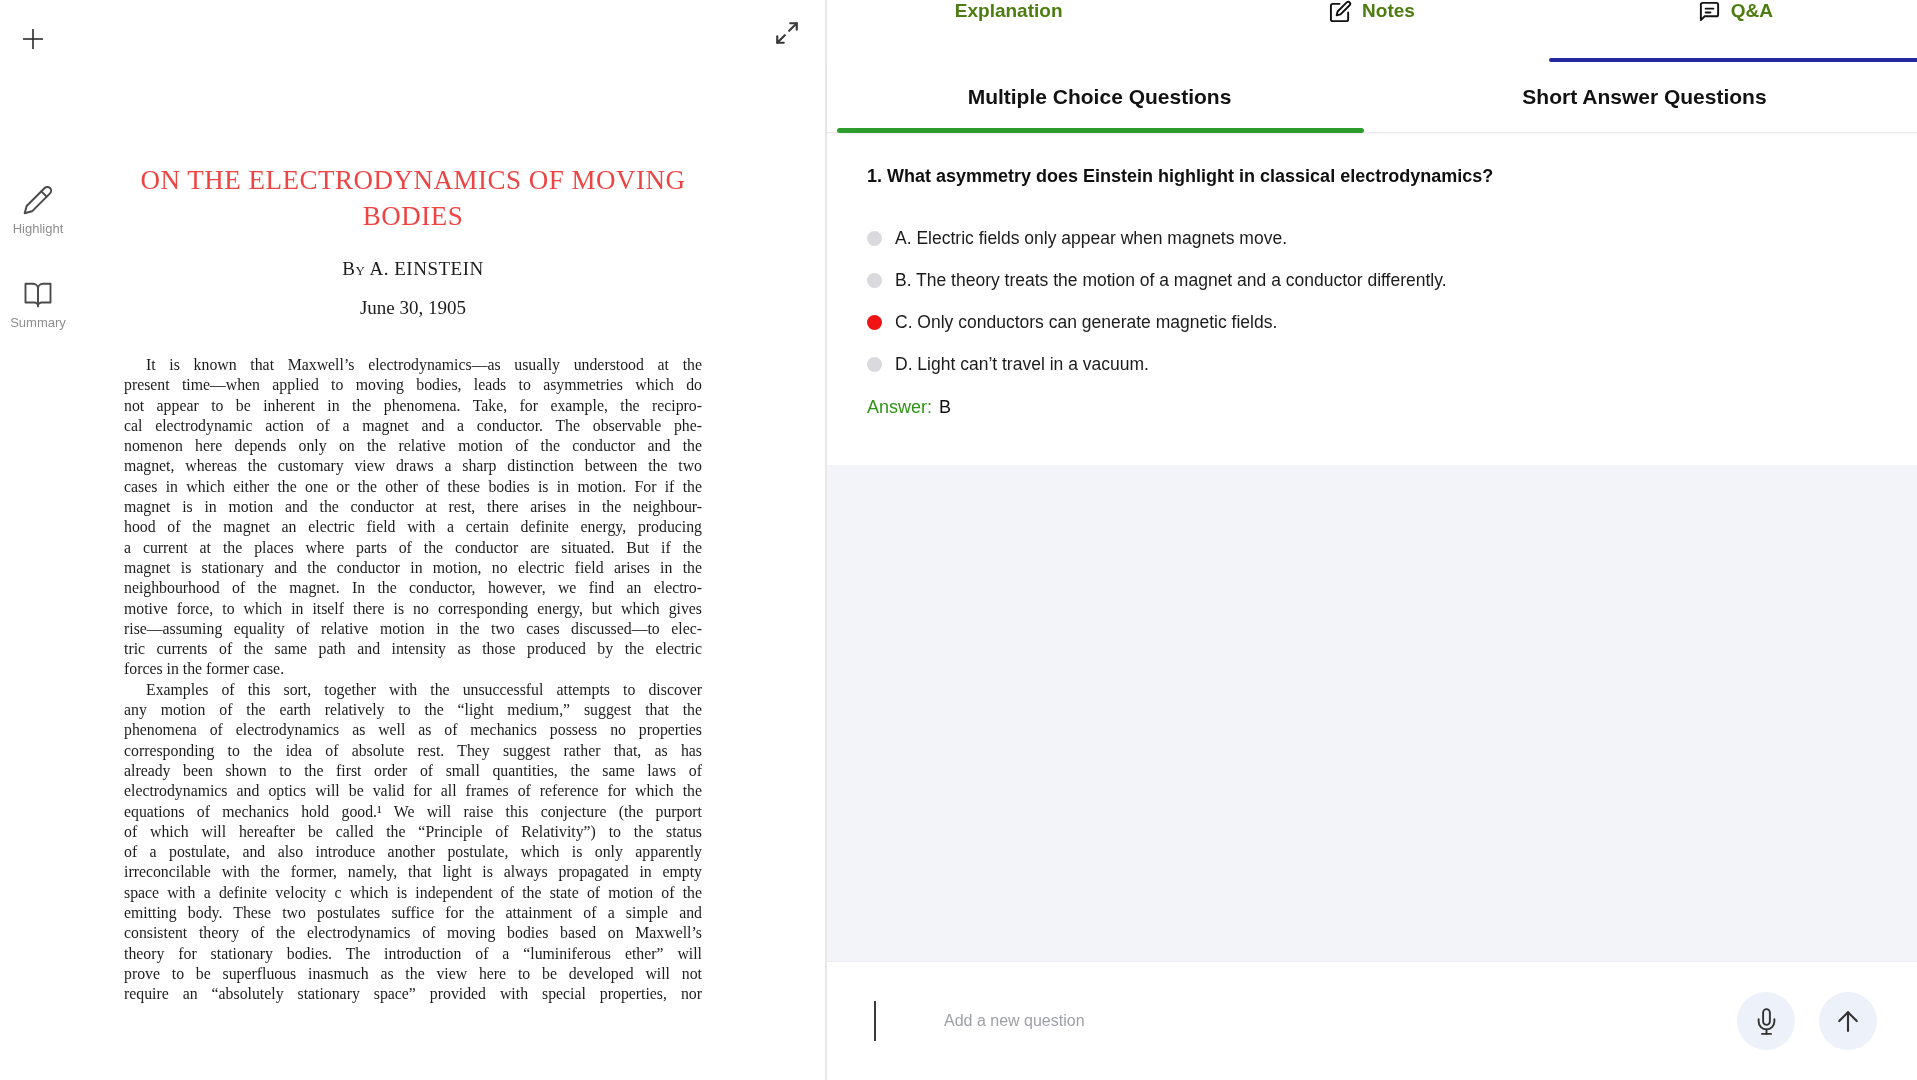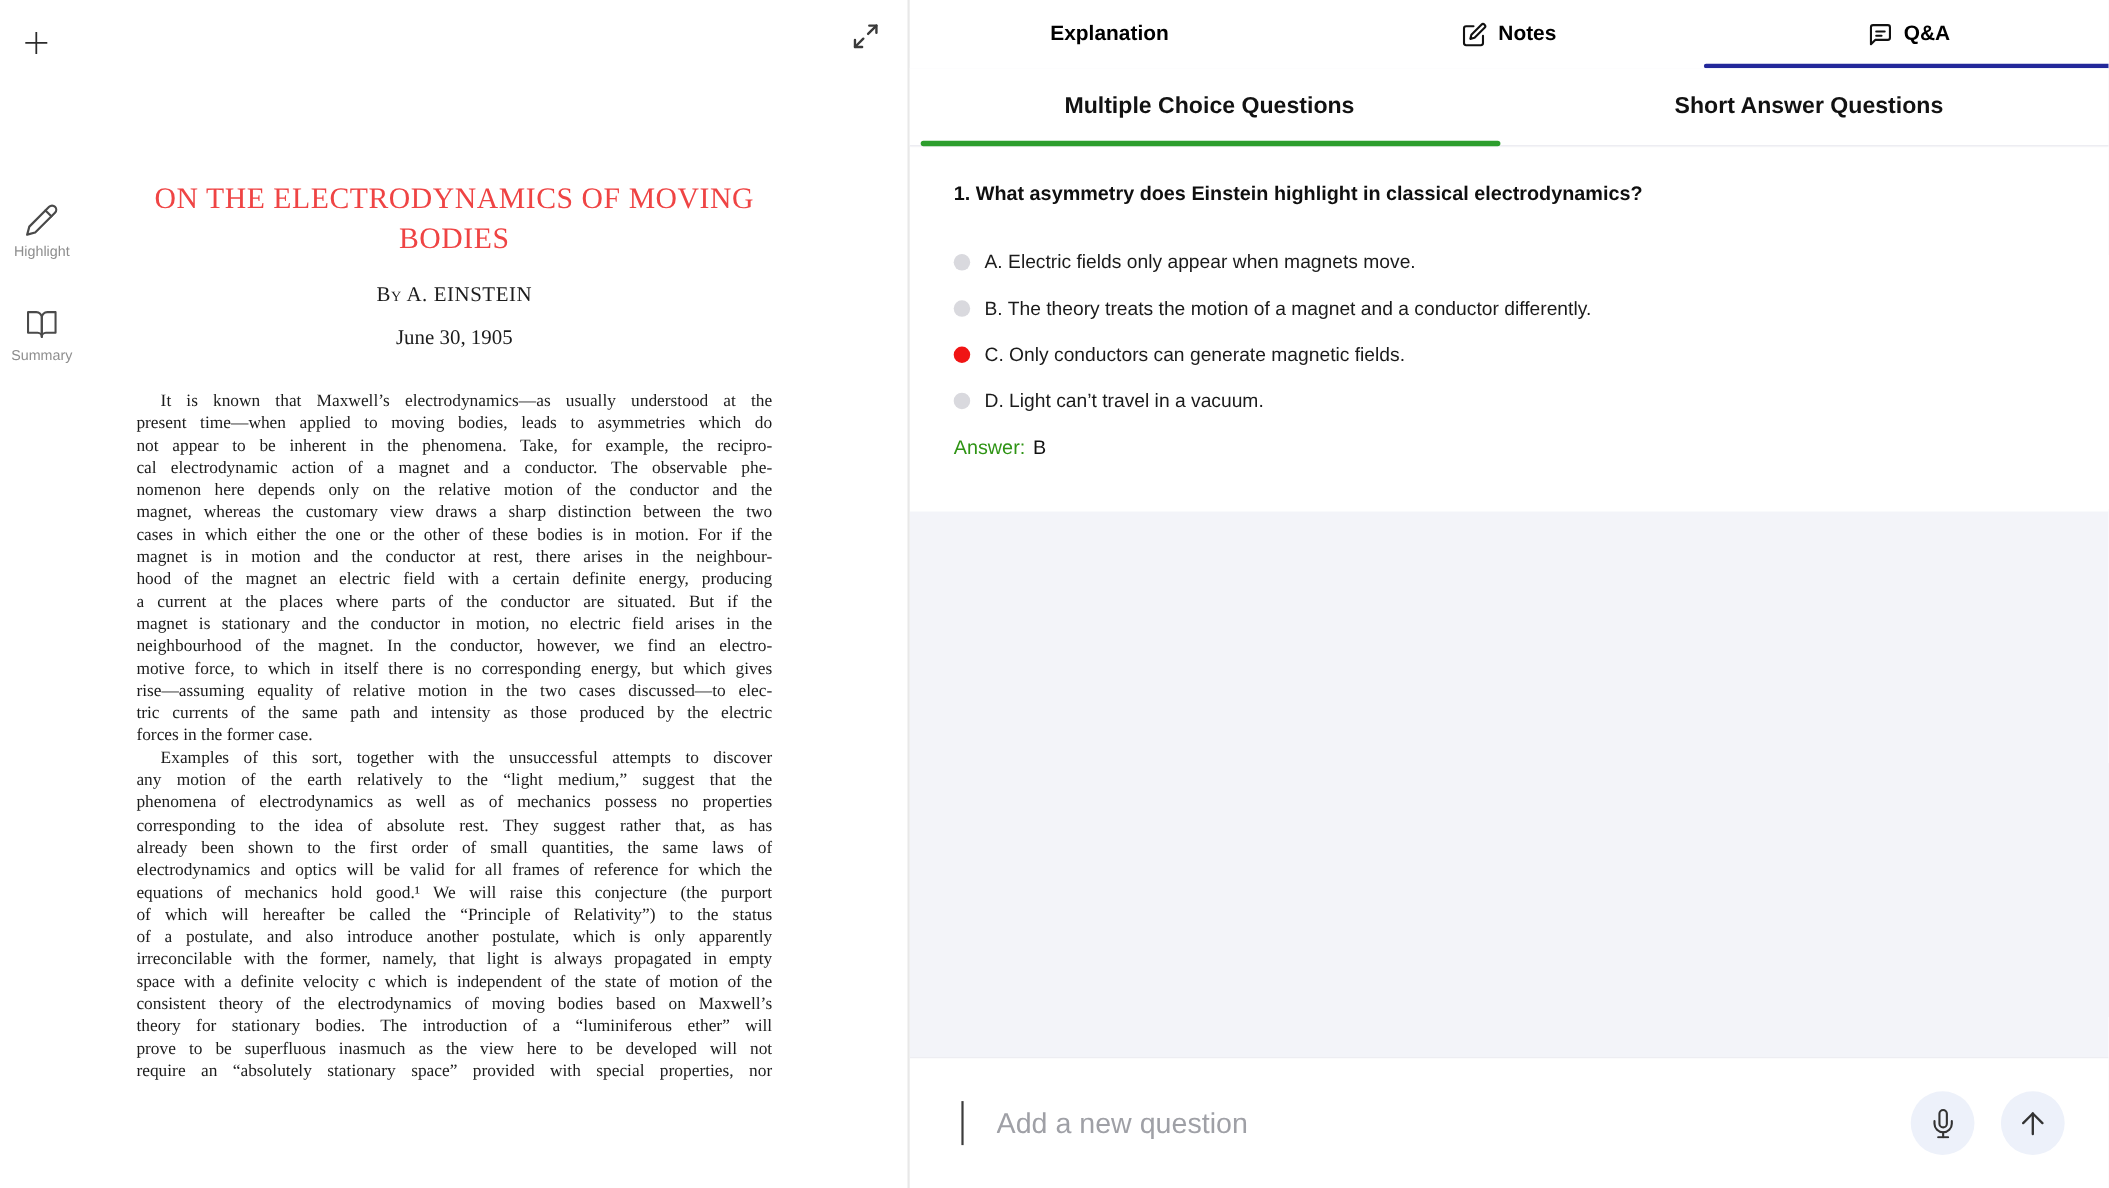--- a/index.html
+++ b/index.html
@@ -21,21 +21,21 @@
   .paper-byline { margin-top:24px; text-align:center; font-size:19px; font-variant:small-caps; letter-spacing:.5px; }
   .paper-date { margin-top:17px; text-align:center; font-size:19px; }
   .paper-body { margin-top:36px; font-size:15.8px; line-height:20.3px; }
   .pline { text-align:justify; text-align-last:justify; height:20.3px; overflow:hidden; }
   .pline.indent { text-indent:22px; }
   .pline.endpara { text-align-last:left; }
 
   
   .right-panel { flex:1; display:flex; flex-direction:column; background:#f3f4f9; min-width:0; }
   .tabbar { height:62px; background:#fff; display:flex; flex:0 0 auto; }
-  .tab { flex:1; display:flex; align-items:center; justify-content:center; gap:10px; font-size:19px; font-weight:bold; color:#000000; position:relative; cursor:pointer; }
+  .tab { flex:1; display:flex; align-items:flex-start; justify-content:center; gap:10px; font-size:19px; font-weight:bold; color:#4d7c0f; position:relative; cursor:pointer; }
   .tab.active::after { content:""; position:absolute; left:-5px; right:0; bottom:0; height:4px; background:#23289a; border-radius:4px 0 0 4px; }
   .tab svg { flex:0 0 auto; }
 
   .subtabbar { height:71px; background:#fff; display:flex; flex:0 0 auto; border-bottom:1px solid #e9e9ef; box-shadow:0 1px 2px rgba(60,60,90,.06); position:relative; z-index:1; }
   .subtab { flex:1; display:flex; align-items:center; justify-content:center; font-size:21px; font-weight:bold; color:#121212; position:relative; cursor:pointer; }
   .subtab.active::after { content:""; position:absolute; left:10px; right:8px; bottom:-1px; height:5px; background:#2d9e2d; border-radius:4px; }
 
   .qa-card { background:#fff; height:332px; flex:0 0 auto; padding:33px 30px 0 40px; }
   .question { font-size:18px; font-weight:bold; color:#0f0f0f; }
   .options { margin-top:42px; }
@@ -44,21 +44,21 @@
   .dot { width:15px; height:15px; border-radius:50%; background:#d9d9de; flex:0 0 auto; }
   .dot.selected { background:#f01414; }
   .answer { margin-top:22px; font-size:18px; }
   .answer .prefix { color:#2f9415; }
   .answer .val { color:#111; margin-left:7px; }
 
   .gray-area { flex:1; }
 
   .composer { height:119px; background:#fff; border-top:1px solid #ececf1; flex:0 0 auto; display:flex; align-items:center; padding:0 40px 0 47px; gap:24px; }
   .caret { width:2px; height:40px; background:#3c3c3c; flex:0 0 auto; }
-  .composer-input { flex:1; border:none; outline:none; font-size:26px; color:#1d4ed8; font-family:"Liberation Sans",sans-serif; padding-left:6px; background:transparent; }
+  .composer-input { flex:1; border:none; outline:none; font-size:16px; color:#1d4ed8; font-family:"Liberation Sans",sans-serif; padding-left:6px; background:transparent;margin-left:38px; }
   .composer-input::placeholder { color:#9fa0a6; }
   .circle-btn { width:58px; height:58px; border-radius:50%; background:#edf1fa; border:none; display:flex; align-items:center; justify-content:center; cursor:pointer; color:#333; flex:0 0 auto; }
 </style>
 </head>
 <body>
 
 <div class="app">
 
   <div class="left-panel">
 
@@ -124,20 +124,21 @@
         <div class="pline">any motion of the earth relatively to the “light medium,” suggest that the</div>
         <div class="pline">phenomena of electrodynamics as well as of mechanics possess no properties</div>
         <div class="pline">corresponding to the idea of absolute rest. They suggest rather that, as has</div>
         <div class="pline">already been shown to the first order of small quantities, the same laws of</div>
         <div class="pline">electrodynamics and optics will be valid for all frames of reference for which the</div>
         <div class="pline">equations of mechanics hold good.¹ We will raise this conjecture (the purport</div>
         <div class="pline">of which will hereafter be called the “Principle of Relativity”) to the status</div>
         <div class="pline">of a postulate, and also introduce another postulate, which is only apparently</div>
         <div class="pline">irreconcilable with the former, namely, that light is always propagated in empty</div>
         <div class="pline">space with a definite velocity c which is independent of the state of motion of the</div>
+        <div class="pline">emitting body. These two postulates suffice for the attainment of a simple and</div>
         <div class="pline">consistent theory of the electrodynamics of moving bodies based on Maxwell’s</div>
         <div class="pline">theory for stationary bodies. The introduction of a “luminiferous ether” will</div>
         <div class="pline">prove to be superfluous inasmuch as the view here to be developed will not</div>
         <div class="pline">require an “absolutely stationary space” provided with special properties, nor</div>
       </div>
     </div>
   </div>
 
   <div class="right-panel">
 

